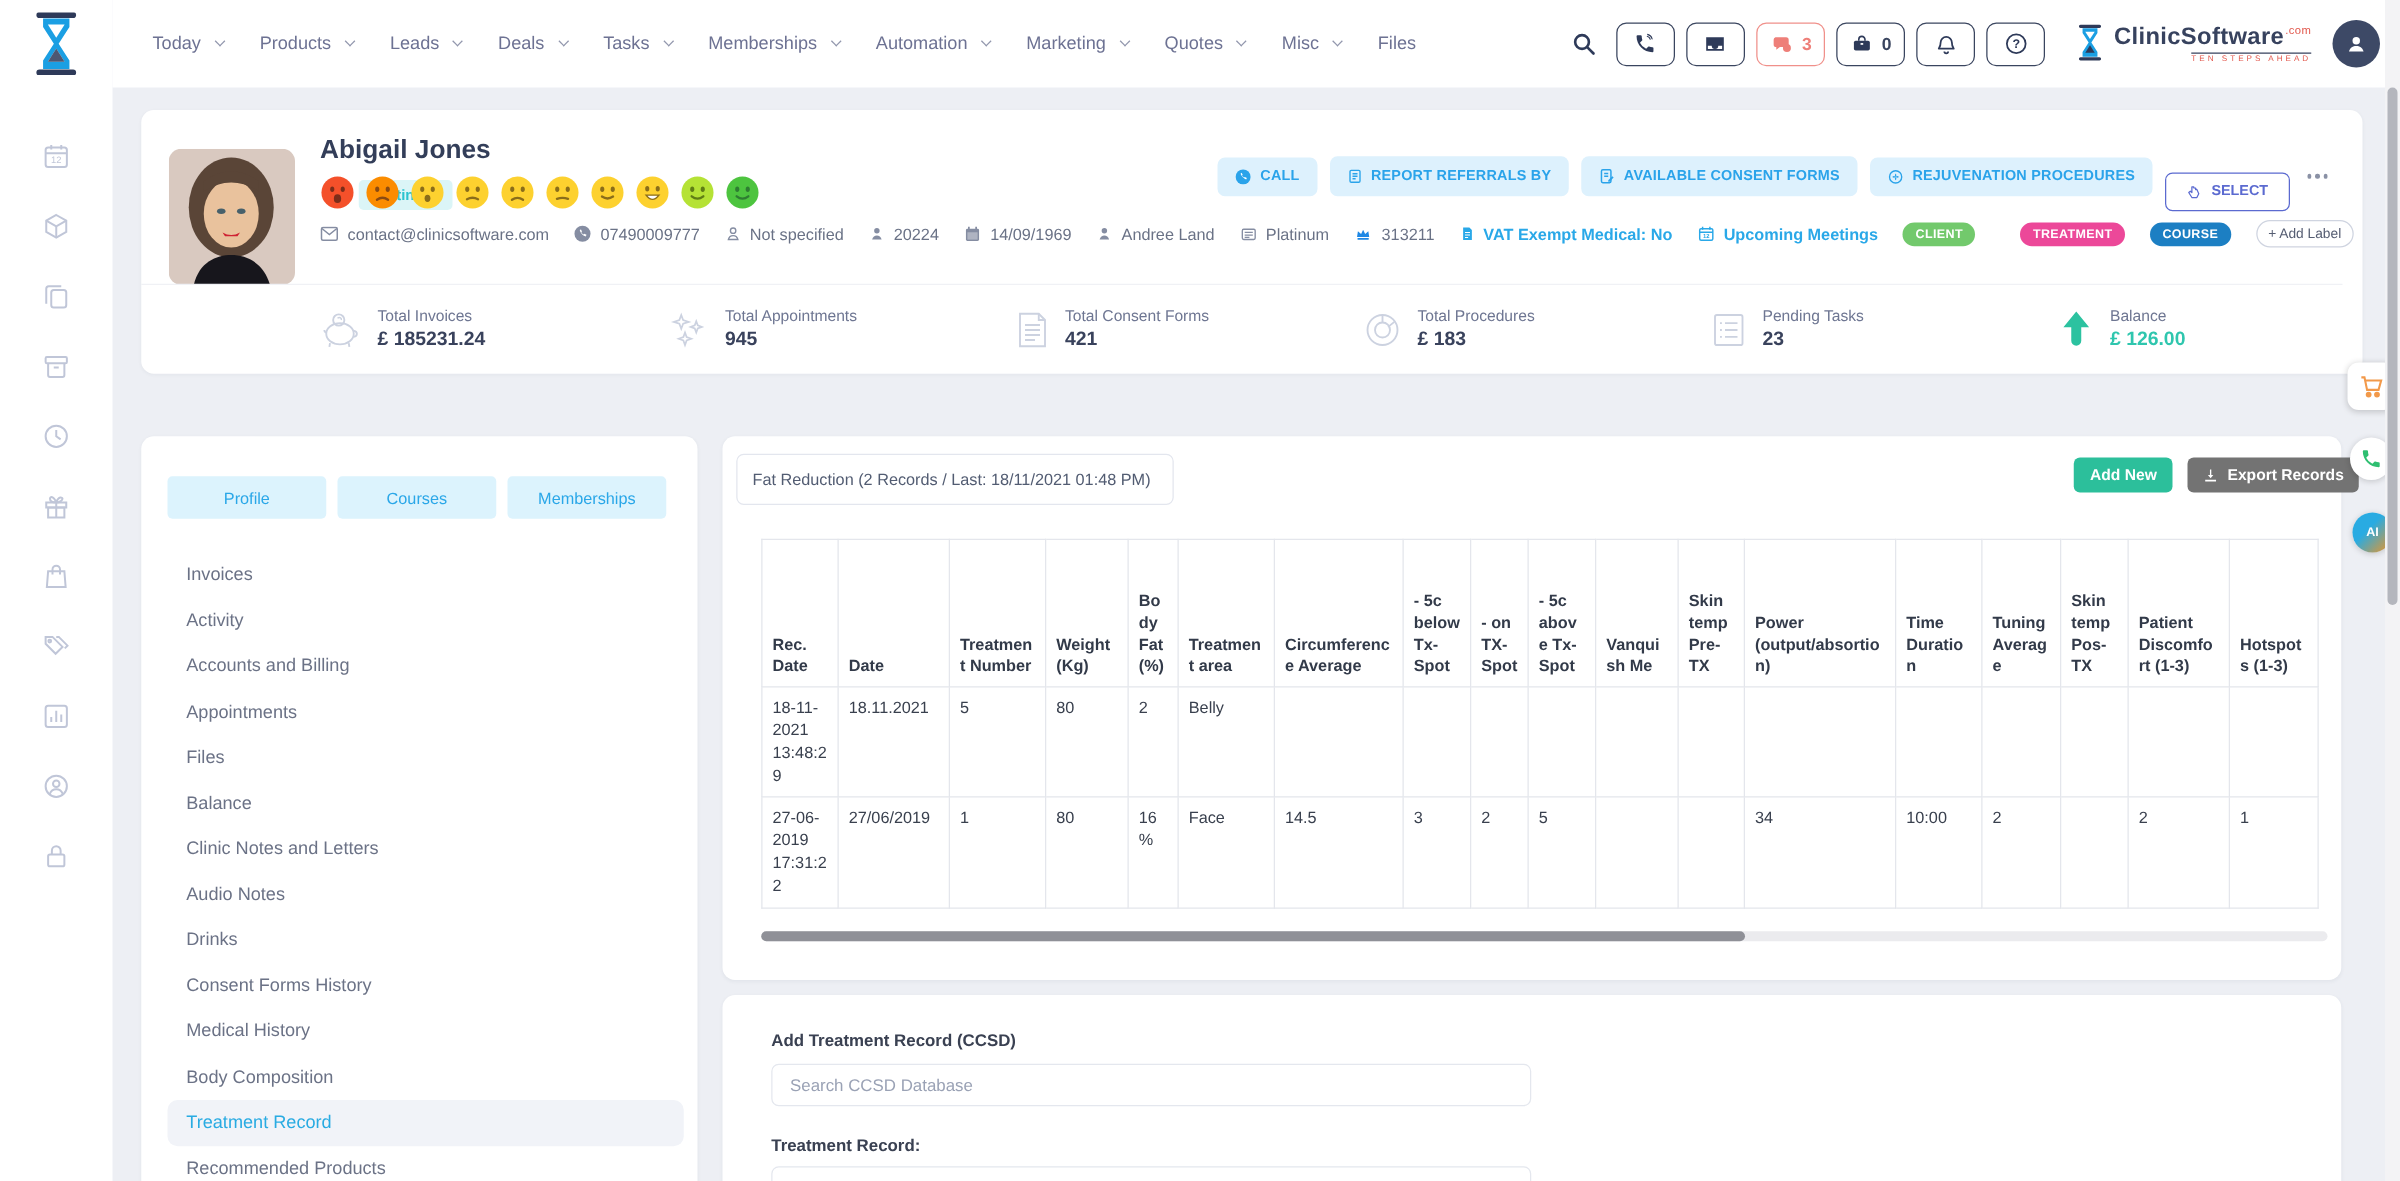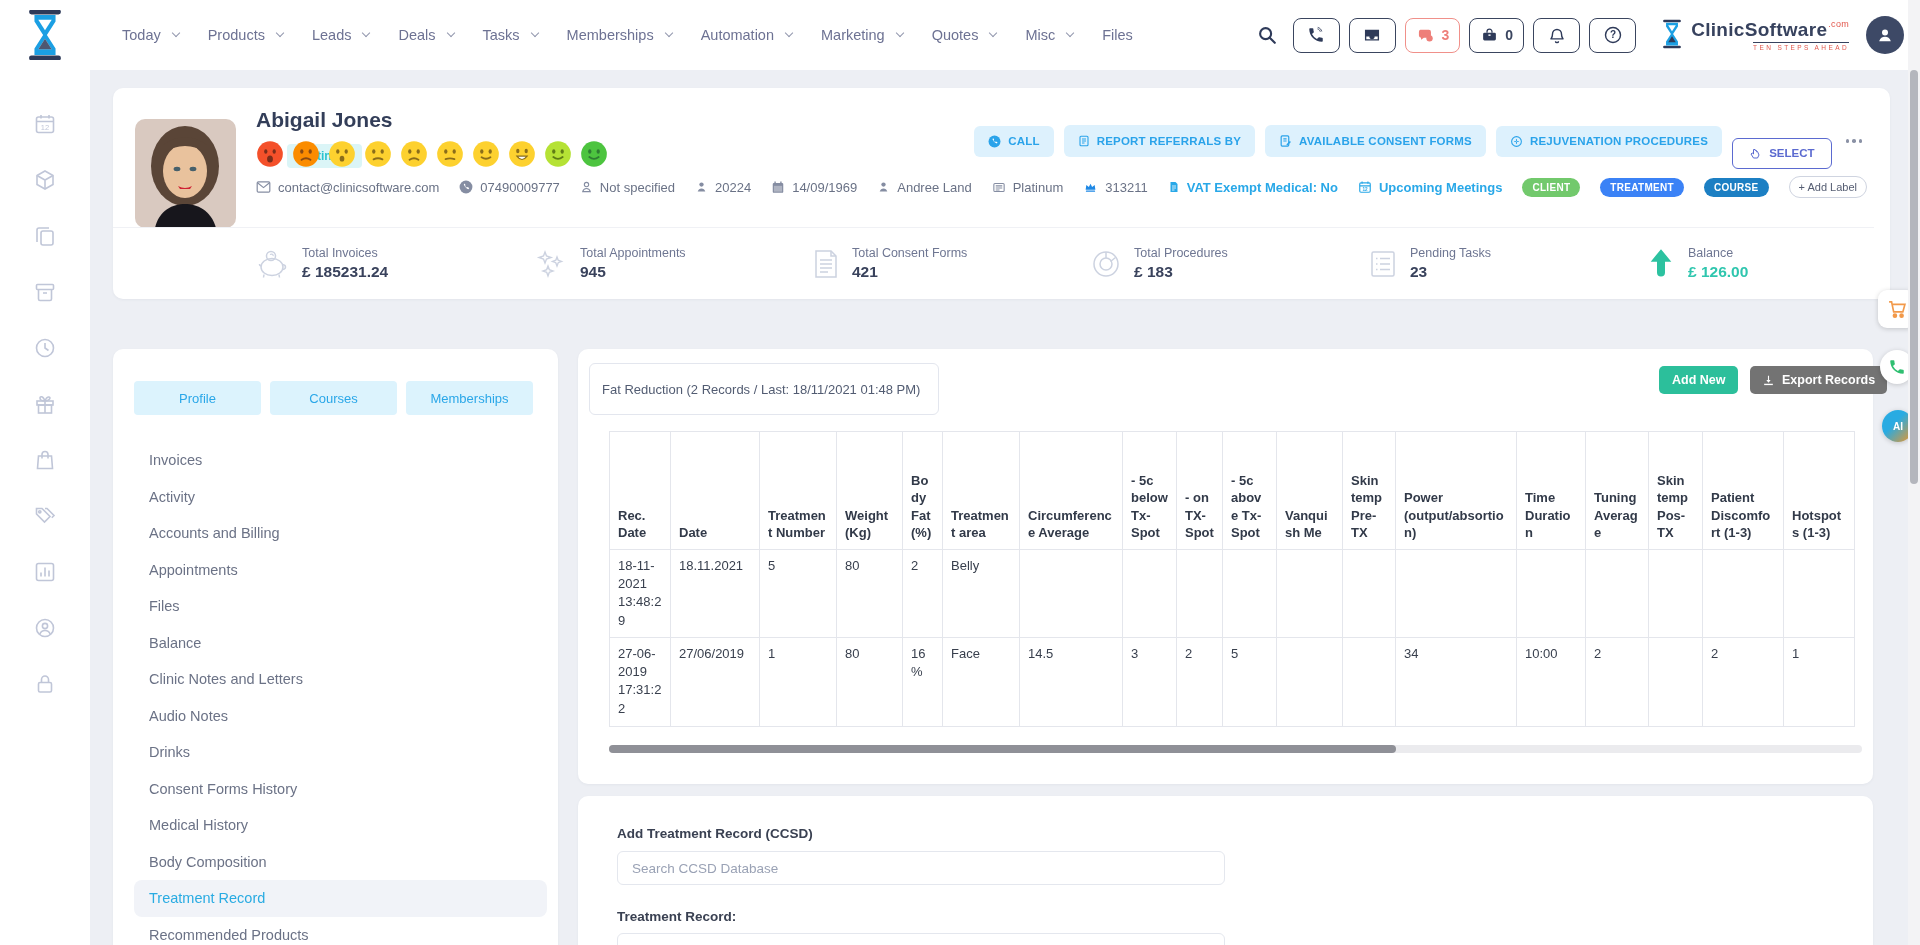--- a/index.html
+++ b/index.html
@@ -43,21 +43,21 @@
   .moods svg { cursor:pointer; }
   .p-actions { position:absolute; right:24px; top:25px; display:flex; align-items:center; gap:10px; }
   .act-btn { background:#ddf1fd; color:#2aa3ea; border:none; font-size:11.5px; font-weight:bold; padding:9px 14px; border-radius:6px; display:flex; align-items:center; gap:7px; cursor:pointer; letter-spacing:.2px; white-space:nowrap; }
   .select-btn { background:#fff; color:#5b6ad0; border:1.4px solid #5b6ad0; font-size:11.5px; font-weight:bold; padding:8px 16px; border-radius:6px; display:flex; align-items:flex-start; gap:8px; cursor:pointer;margin-top:25px; }
   .more-dots { display:flex; gap:3px; padding:6px 4px; cursor:pointer; }
   .more-dots i { width:3.5px; height:3.5px; border-radius:50%; background:#8a91a5; }
   .p-meta { position:absolute; left:143px; top:88px; right:16px; display:flex; align-items:center; gap:20px; font-size:13px; color:#6a7286; white-space:nowrap; }
   .meta-item { display:flex; align-items:center; gap:7px; }
   .meta-item.link { color:#29a8e8; font-weight:bold; cursor:pointer; }
   .label-badge { color:#fff; font-size:10px; font-weight:bold; padding:4px 10px; border-radius:10px; letter-spacing:.3px; }
-  .lb-client { background:#72c96c; } .lb-treatment { background:#3b82f6; } .lb-course { background:#1c7fc3; }
+  .lb-client { background:#72c96c; } .lb-treatment { background:#ec4899;margin-left:16px; } .lb-course { background:#1c7fc3; }
   .add-label { border:1px solid #cfd4e0; color:#555d72; font-size:11px; padding:4px 9px; border-radius:12px; background:#fff; cursor:pointer; white-space:nowrap; }
   .p-stats { position:absolute; left:0; right:16px; bottom:0; height:72px; border-top:1px solid #f0f1f5; display:flex; align-items:center; padding-left:144px; }
   .stat { width:278px; display:flex; align-items:center; gap:13px; }
   .stat:last-child { width:auto; }
   .stat-label { font-size:12.5px; color:#6e7692; margin-bottom:3px; }
   .stat-value { font-size:15.5px; font-weight:bold; color:#39425c; }
   .stat.accent .stat-value { color:#2fc6ae; }
 
   
   .columns { display:flex; gap:20px; margin-top:50px; }
@@ -66,21 +66,21 @@
   .left-panel { width:445px; height:720px; padding:32px 11px 0 21px; }
   .tabs { display:flex; gap:9px; }
   .tab { width:127px; height:34px; background:#dcf3fd; color:#2aa7e8; font-size:13px; display:flex; align-items:center; justify-content:center; border-radius:4px; cursor:pointer; }
   .menu { margin-top:27px; }
   .menu-item { height:36.5px; display:flex; align-items:center; padding-left:15px; font-size:14.5px; color:#6b7286; border-radius:8px; cursor:pointer; }
   .menu-item.active { background:#f1f3f8; color:#29abe2; }
 
   
   .right-col { width:1295px; }
   .records-panel { position:relative; height:435px; }
-  .selector { position:absolute; left:11px; top:14px; width:350px; height:52px; border:1px solid #e3e6ee; border-radius:6px; background:#fff; display:flex; align-items:center; padding:0 12px; font-size:13px; color:#525c72; cursor:pointer; white-space:nowrap; overflow:hidden; }
+  .selector { position:absolute; left:11px; top:14px; width:350px; height:41px; border:1px solid #e3e6ee; border-radius:6px; background:#fff; display:flex; align-items:center; padding:0 12px; font-size:13px; color:#525c72; cursor:pointer; white-space:nowrap; overflow:hidden; }
   .add-new { position:absolute; left:1081px; top:17px; height:28px; padding:0 13px; background:#2cbf9b; color:#fff; border:none; border-radius:5px; font-size:12.5px; font-weight:bold; display:flex; align-items:center; cursor:pointer; }
   .export-btn { position:absolute; left:1172px; top:17px; height:28px; padding:0 12px; background:#737373; color:#fff; border:none; border-radius:5px; font-size:12.5px; font-weight:bold; display:flex; align-items:center; gap:7px; cursor:pointer; white-space:nowrap; }
   .table-wrap { position:absolute; left:31px; top:82px; }
   table { border-collapse:collapse; table-layout:fixed; width:1245px; font-size:13px; color:#39404e; }
   th,td { border:1px solid #e4e6ec; padding:7px 8px; word-wrap:break-word; }
   th { height:118px; vertical-align:bottom; text-align:left; font-weight:600; color:#323a49; line-height:1.35; }
   td { vertical-align:top; line-height:1.4; }
   tr.r0 td { height:88px; } tr.r1 td { height:89px; }
   .hscroll { position:absolute; left:31px; top:396px; width:1253px; height:8px; background:#ebebee; border-radius:4px; }
   .hthumb { width:787px; height:8px; background:#8f9097; border-radius:4px; cursor:pointer; }

